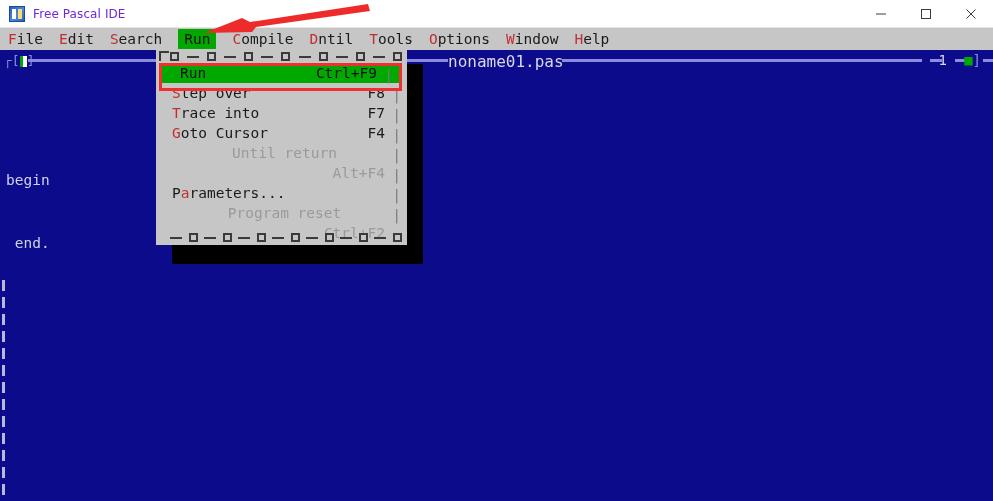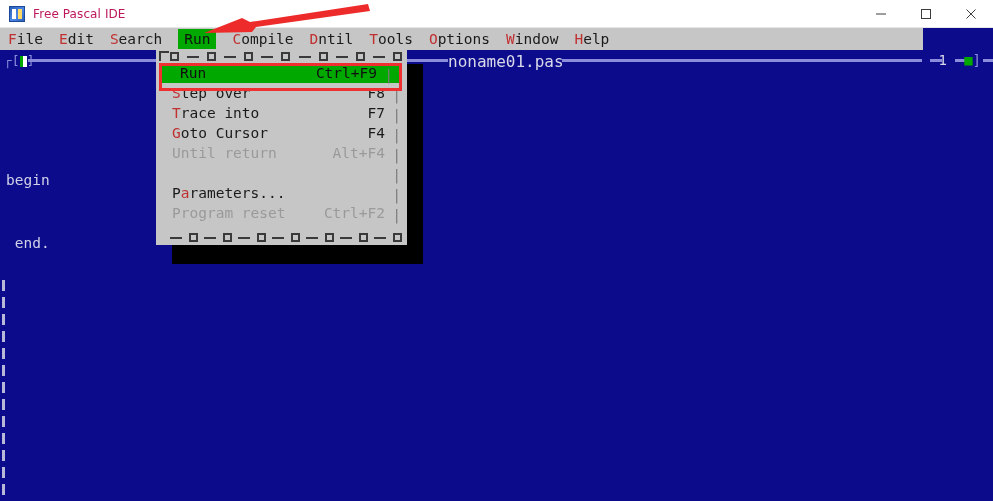--- a/index.html
+++ b/index.html
@@ -36,38 +36,38 @@
   .tb-icon::before {
     content: ""; position: absolute; left: 2px; top: 2px;
     width: 4px; height: 10px; background: #ffffff;
   }
   .tb-icon::after {
     content: ""; position: absolute; left: 8px; top: 2px;
     width: 4px; height: 10px; background: #ffd966;
   }
   .tb-title {
     font-family: "DejaVu Sans", sans-serif;
-    font-size: 12px; color: #be185d;
+    font-size: 12px; color: #6d28d9;
     letter-spacing: 0.1px;
   }
   .tb-controls {
     margin-left: auto; display: flex; height: 28px;
   }
   .tb-btn {
     width: 45px; height: 28px;
     display: flex; align-items: center; justify-content: center;
     color: #3c3c3c;
     font-family: "DejaVu Sans", sans-serif;
   }
   .tb-btn svg { display: block; }
 
   
   .menubar {
     position: absolute; left: 0; top: 28px;
-    width: 923px; height: 22px;
+    width: 993px; height: 22px;
     background: #c6c6c6;
     font-family: "DejaVu Sans Mono", monospace;
     font-size: 14.5px;
     display: flex; align-items: center;
     box-sizing: border-box;
   }
   .mb-item {
     padding: 0 0px; margin: 0 0px;
     height: 20px; line-height: 20px;
     color: #1a1a1a;
@@ -227,21 +227,21 @@
   }
   .dd-item.selected {
     background: #00a800;
     color: #101010;
     margin-left: 6px;
     margin-right: 8px;
     padding-left: 18px;
   }
   .dd-item.selected .hot { color: #101010; }
   .dd-item.selected .key { color: #101010; }
-  .dd-item.disabled { color: #9a9a9a; }
+  .dd-item.disabled { color: #9a9a9a; flex-direction: column; }
   .dd-item.disabled .hot { color: #9a9a9a; }
   .dd-item.disabled .key { color: #9a9a9a; }
 
   
   .red-rect {
     position: absolute; left: 159px; top: 63px;
     width: 243px; height: 28px;
     border: 3px solid #f03030;
     box-sizing: border-box;
     pointer-events: none;

